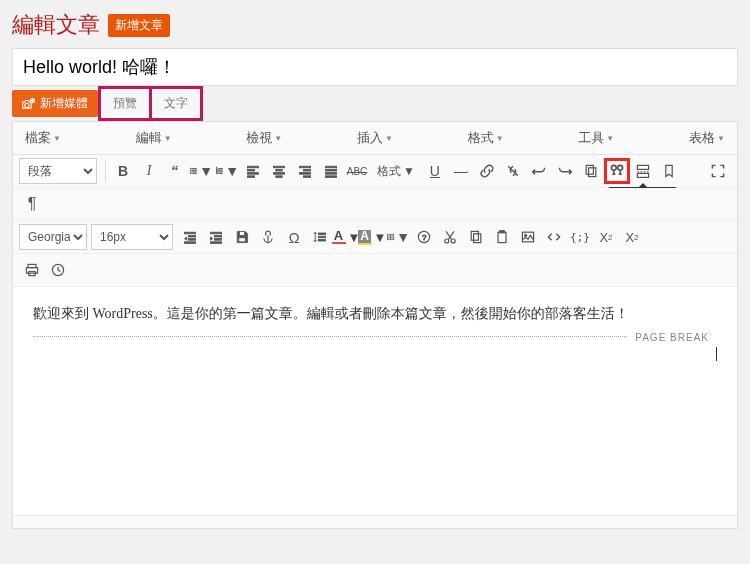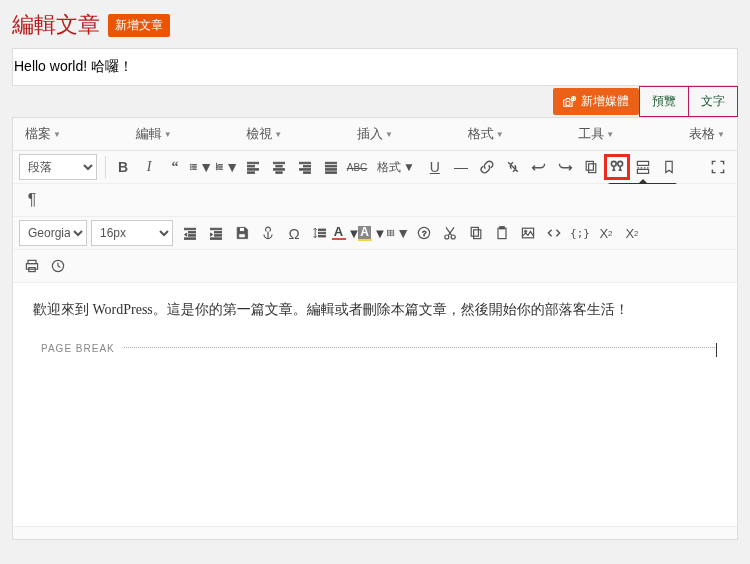--- a/index.html
+++ b/index.html
@@ -1,43 +1,43 @@
 <!DOCTYPE html>
 <html><head>
 <meta charset="utf-8">
 <style>
   * { margin: 0; padding: 0; box-sizing: border-box; }
   body { font-family: "Helvetica Neue", Arial, "Microsoft JhengHei", sans-serif; font-size: 13px; color: #444; background: #f1f1f1; width: 750px; }
   .wrap { padding: 10px 12px; }
   .head { display: flex; align-items: center; gap: 8px; margin-bottom: 8px; }
   .head h1 { font-size: 22px; font-weight: 400; color: #b91c1c; }
   .btn-orange { background: #ea5504; color: #fff; border: none; padding: 3px 7px; font-size: 12px; cursor: pointer; border-radius: 2px; text-align: center; }
-  .title-input { width: 100%; padding: 6px 1px; font-size: 14px; border: 1px solid #ddd; background: #fff; height: 38px; }
+  .title-input { width: 100%; padding: 6px 10px; font-size: 18px; border: 1px solid #ddd; background: #fff; height: 38px; }
   .permalink { margin: 8px 0 12px 0; font-size: 12px; color: #666; display: flex; align-items: center; gap: 4px; }
   .permalink a { color: #2b8bbe; text-decoration: none; }
-  .media-row { display: flex; justify-content: flex-end; align-items: center; margin-bottom: 0; }
+  .media-row { display: flex; justify-content: flex-start; align-items: center; margin-bottom: 0; }
   .btn-media { display: inline-flex; align-items: center; gap: 4px; background: rgba(234,85,4,0.92); color: #fff; border: none; padding: 5px 10px; font-size: 12px; cursor: pointer; border-radius: 2px; }
   .tabs { display: flex; }
-  .tab { padding: 6px 12px; color: #14532d; cursor: pointer; border: 1px solid #be185d; background: #f7f7f7; font-size: 12px; }
+  .tab { padding: 6px 12px; color: #737373; cursor: pointer; border: 3px solid #be185d; background: #f7f7f7; font-size: 12px; }
   .tab + .tab { border-left: none; }
   .editor { border: 1px solid #ddd; background: #fff; }
   .menubar { display: flex; gap: 2px; padding: 4px 6px; border-bottom: 1px solid #e5e5e5; background: #fafafa; font-size: 13px; color: #555; justify-content: space-between; }
   .menu { padding: 3px 6px; cursor: pointer; display: inline-flex; align-items: center; gap: 2px; }
   .menu .car { font-size: 8px; color: #888; }
   .toolbar { display: flex; align-items: center; gap: 0; padding: 3px 6px; border-bottom: 1px solid #eee; background: #fafafa; position: relative; flex-wrap: nowrap; }
   .sel { height: 26px; border: 1px solid #ccc; background: #fff; font-size: 12px; color: #555; padding-left: 4px; margin-right: 4px; }
   .tbtn { width: 26px; height: 26px; display: inline-flex; align-items: center; justify-content: center; border: 1px solid transparent; color: #555; cursor: pointer; font-size: 14px; background: transparent; }
   .tbtn svg { width: 16px; height: 16px; fill: #555; stroke: #555; }
   .sep { width: 1px; height: 22px; background: #ddd; margin: 0 4px; }
   .tbtn.wide { width: auto; padding: 0 6px; font-size: 12px; gap: 2px; }
   .highlight { border: 3px solid #ea2b1f !important; }
   .tooltip { position: absolute; top: 32px; right: 60px; background: #333; color: #fff; font-size: 11px; padding: 3px 7px; border-radius: 2px; white-space: nowrap; }
   .tooltip::before { content:""; position:absolute; top:-4px; left:50%; margin-left:-4px; border:4px solid transparent; border-bottom-color:#333; border-top:none; }
   .content { padding: 18px 20px; min-height: 200px; font-size: 14px; color: #333; font-family: Georgia, serif; }
-  .pagebreak { margin-top: 28px; border-top: 1px dotted #aaa; text-align: left; height: 0; }
+  .pagebreak { margin-top: 13px; border-top: 1px dotted #aaa; text-align: right; height: 0; }
   .pagebreak span { position: relative; top: -8px; background: #fff; padding: 0 8px; color: #888; font-size: 10px; letter-spacing: 1px; font-family: Arial, sans-serif; }
   .content-block { position: relative; }
   .cursor { position:absolute; right:20px; top:60px; width:1px; height:14px; background:#333; }
   .status { display: flex; justify-content: space-between; padding: 6px 8px; border-top: 1px solid #eee; font-size: 12px; color: #666; background:#fafafa; }
   .asel { width: 26px; height: 26px; display:inline-flex; align-items:center; justify-content:center; border:1px solid transparent; }
   .clr-bar { display:block; width:14px; height:2px; }
 </style>
 </head>
 <body>
 

